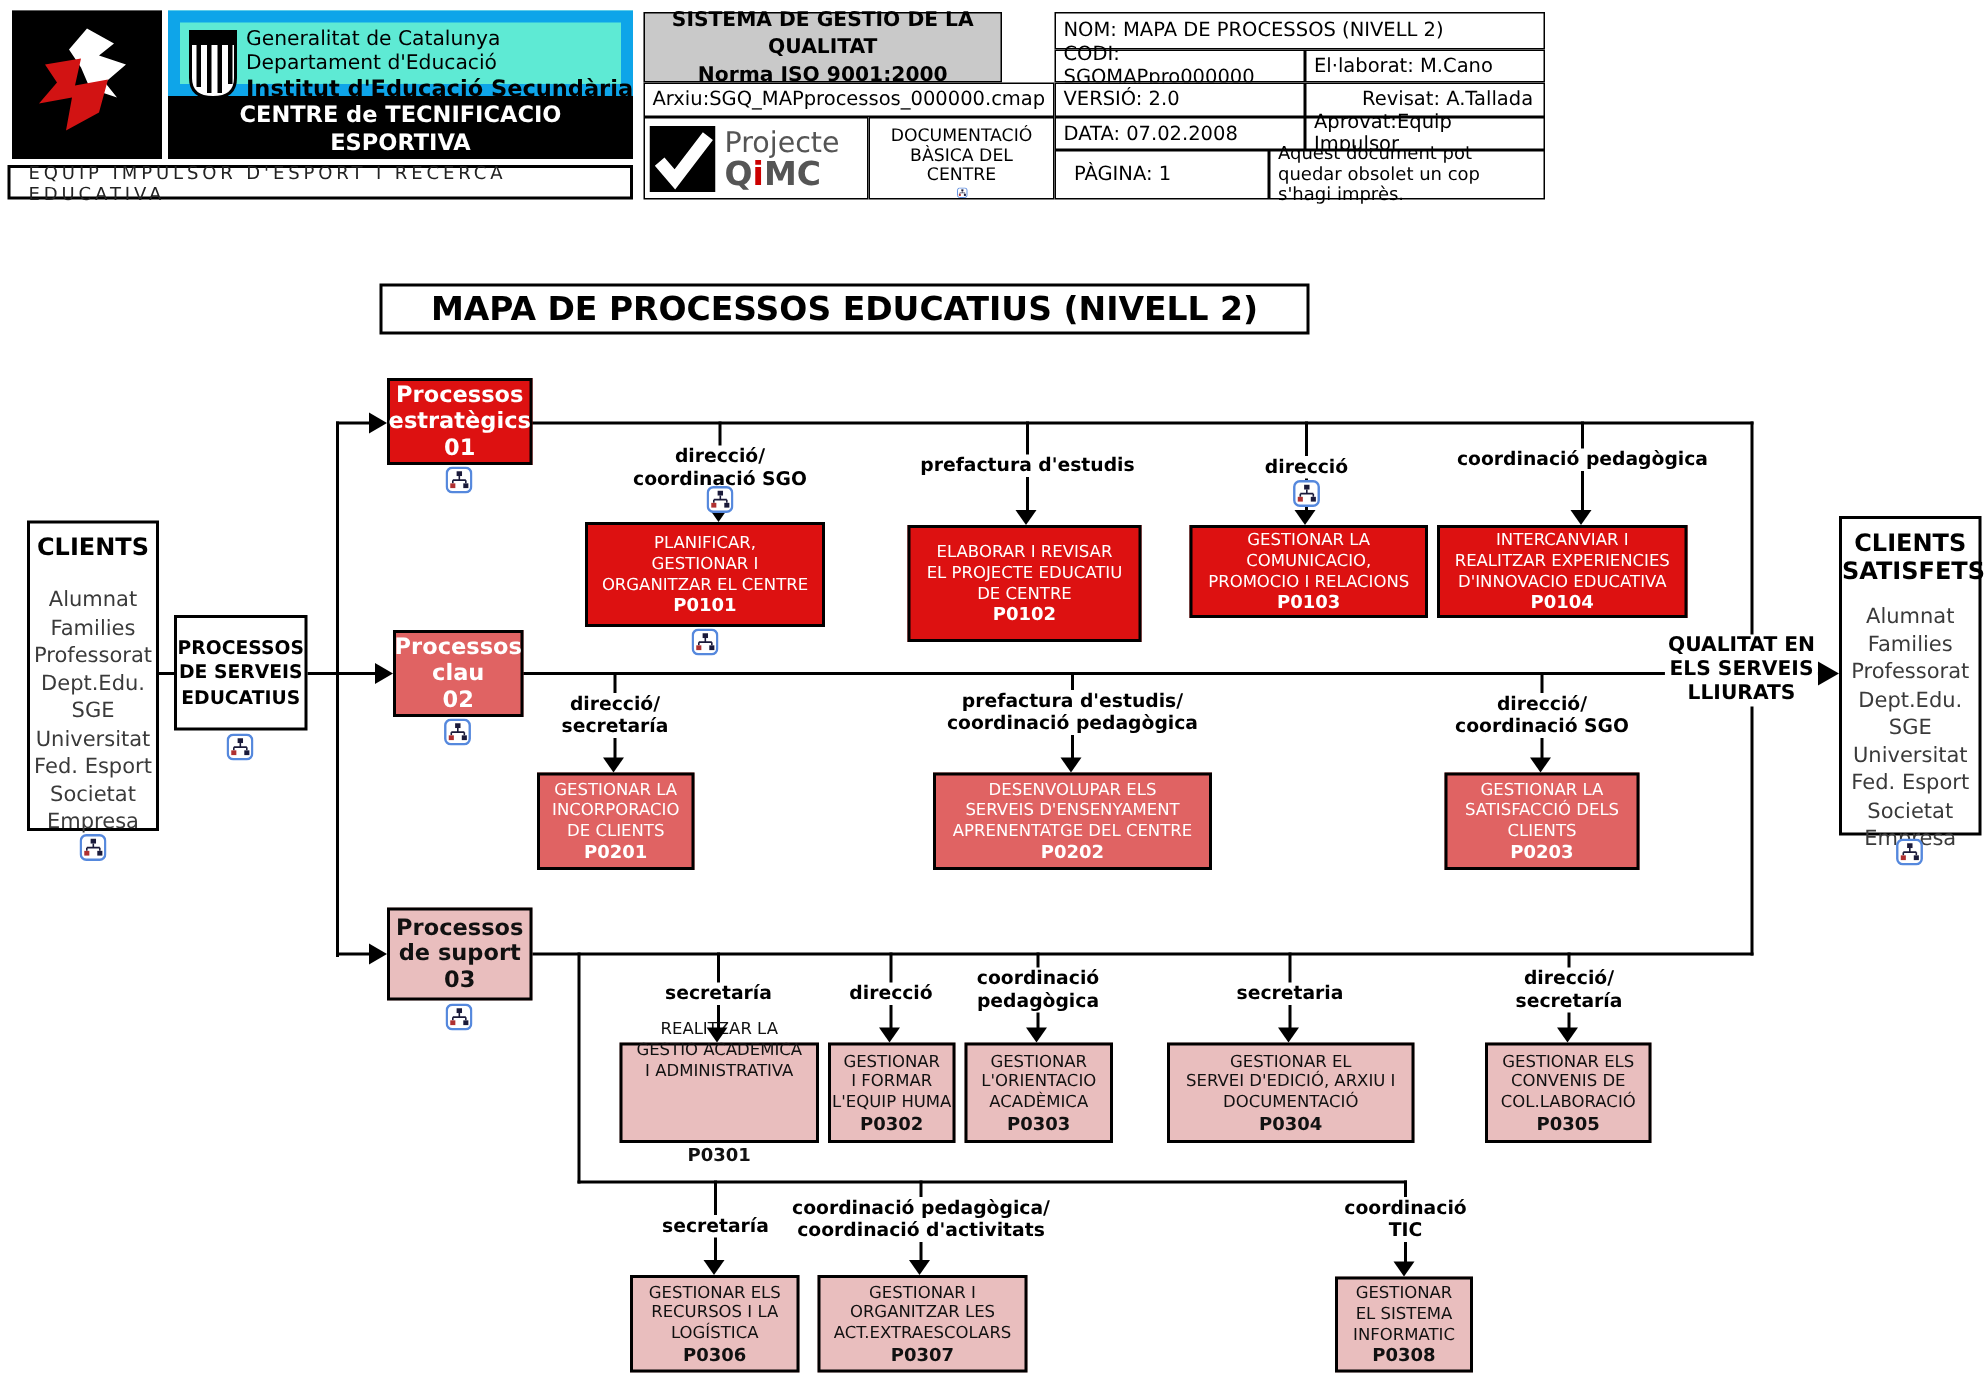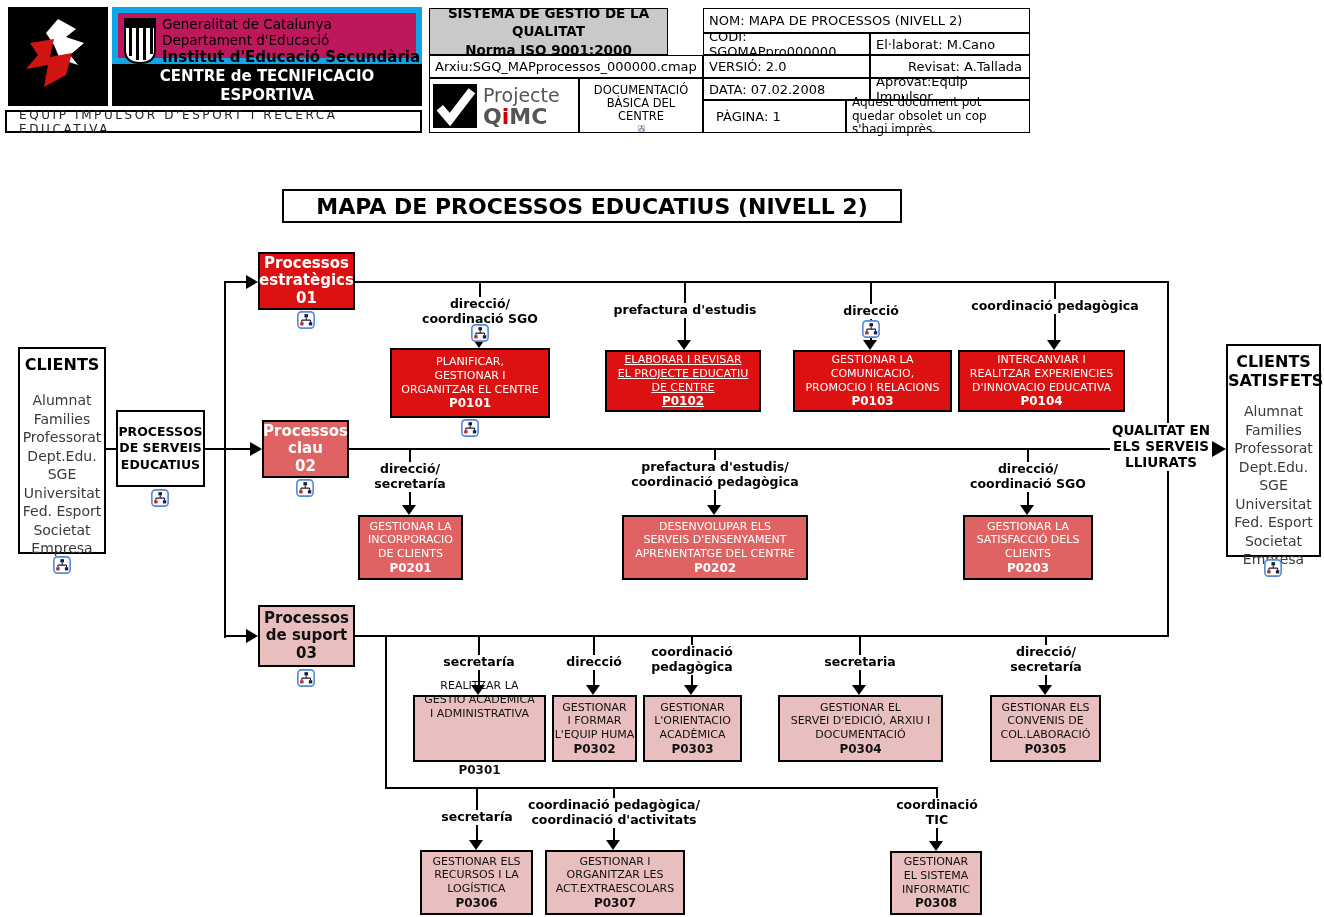--- a/index.html
+++ b/index.html
@@ -5,21 +5,21 @@
   html,body{margin:0;padding:0;background:#fff;}
   body{font-family:"DejaVu Sans","Liberation Sans",sans-serif;color:#000;}
   #stage{position:relative;width:1324px;height:917px;background:#fff;overflow:hidden;}
   .abs{position:absolute;}
   .pre{white-space:pre-line;}
   
   .cell{position:absolute;border:1px solid #000;box-sizing:border-box;font-size:13px;display:flex;align-items:center;padding:0 5px;background:#fff;}
   .cell.center{justify-content:center;text-align:center;padding:0 2px;}
   .cell.gray{background:#c9c9c9;font-weight:bold;font-size:13.5px;}
   .blackbar{position:absolute;background:#000;color:#fff;text-align:center;box-sizing:border-box;}
-  .border2{border:6px solid #0ea5e9;box-sizing:border-box;background:#be185d;}
+  .border2{border:8px solid #0ea5e9;box-sizing:border-box;background:#5eead4;}
   
   .box{position:absolute;box-sizing:border-box;border:2px solid #000;display:flex;flex-direction:column;align-items:center;justify-content:center;text-align:center;z-index:2;}
   .box .btxt{font-size:11px;line-height:1.25;white-space:pre-line;}
   .box .bcode{font-size:12px;font-weight:bold;line-height:1.2;}
   .red{background:#dd1111;color:#fff;}
   .salmon{background:#e06363;color:#fff;}
   .pink{background:#e9bebe;color:#111;}
   .lvl{font-weight:bold;font-size:15px;line-height:1.15;white-space:pre-line;}
   .whitebox{position:absolute;box-sizing:border-box;border:2px solid #000;background:#fff;text-align:center;z-index:2;}
   .lbl{position:absolute;transform:translateX(-50%);text-align:center;font-weight:bold;font-size:12.5px;line-height:1.18;background:#fff;padding:0 3px;z-index:3;white-space:pre-line;}
@@ -105,21 +105,21 @@
   <div class="cell" style="left:703px;top:8px;width:327px;height:25px;">NOM: MAPA DE PROCESSOS (NIVELL 2)</div>
   <div class="cell" style="left:703px;top:33px;width:167px;height:22px;">CODI: SGQMAPpro000000</div>
   <div class="cell" style="left:870px;top:33px;width:160px;height:22px;">El·laborat: M.Cano</div>
   <div class="cell" style="left:703px;top:55px;width:167px;height:23px;">VERSIÓ: 2.0</div>
   <div class="cell" style="left:870px;top:55px;width:160px;height:23px;padding-left:37px;">Revisat: A.Tallada</div>
   <div class="cell" style="left:703px;top:78px;width:167px;height:22px;">DATA: 07.02.2008</div>
   <div class="cell" style="left:870px;top:78px;width:160px;height:22px;">Aprovat:Equip Impulsor</div>
   <div class="cell" style="left:703px;top:100px;width:143px;height:33px;padding-left:12px;">PÀGINA: 1</div>
   <div class="cell" style="left:846px;top:100px;width:184px;height:33px;font-size:12px;line-height:13.5px;">Aquest document pot quedar obsolet un cop s'hagi imprès.</div>
 
-  <div class="titlebox" style="left:253px;top:189px;width:620px;height:34px;margin-left:29px;">MAPA DE PROCESSOS EDUCATIUS (NIVELL 2)</div>
+  <div class="titlebox" style="left:253px;top:189px;width:620px;height:34px;">MAPA DE PROCESSOS EDUCATIUS (NIVELL 2)</div>
 
   <div class="vl" style="left:224px;top:281px;height:357px;"></div>
   <div class="hl" style="left:224px;top:281px;width:24px;"></div>
   <div class="hl" style="left:106px;top:448px;width:10px;"></div>
   <div class="hl" style="left:204px;top:448px;width:48px;"></div>
   <div class="hl" style="left:224px;top:635px;width:24px;"></div>
 
   <div class="hl" style="left:354px;top:281px;width:815px;"></div>
   <div class="vl" style="left:1167px;top:281px;height:356px;"></div>
   <div class="hl" style="left:348px;top:448px;width:866px;"></div>
@@ -239,21 +239,21 @@
 coordinació d'activitats</div>
   <div class="lbl" style="left:937px;top:798px;">coordinació
 TIC</div>
 
   <div class="box red" style="left:390px;top:348px;width:160px;height:70px;">
     <div class="btxt">PLANIFICAR,
 GESTIONAR I
 ORGANITZAR EL CENTRE</div>
     <div class="bcode">P0101</div>
   </div>
-  <div class="box red" style="left:605px;top:350px;width:156px;height:62px;text-decoration:underline;">
+  <div class="box red" style="left:605px;top:350px;width:156px;height:78px;">
     <div class="btxt">ELABORAR I REVISAR
 EL PROJECTE EDUCATIU
 DE CENTRE</div>
     <div class="bcode">P0102</div>
   </div>
   <div class="box red" style="left:793px;top:350px;width:159px;height:62px;">
     <div class="btxt">GESTIONAR LA
 COMUNICACIO,
 PROMOCIO I RELACIONS</div>
     <div class="bcode">P0103</div>

